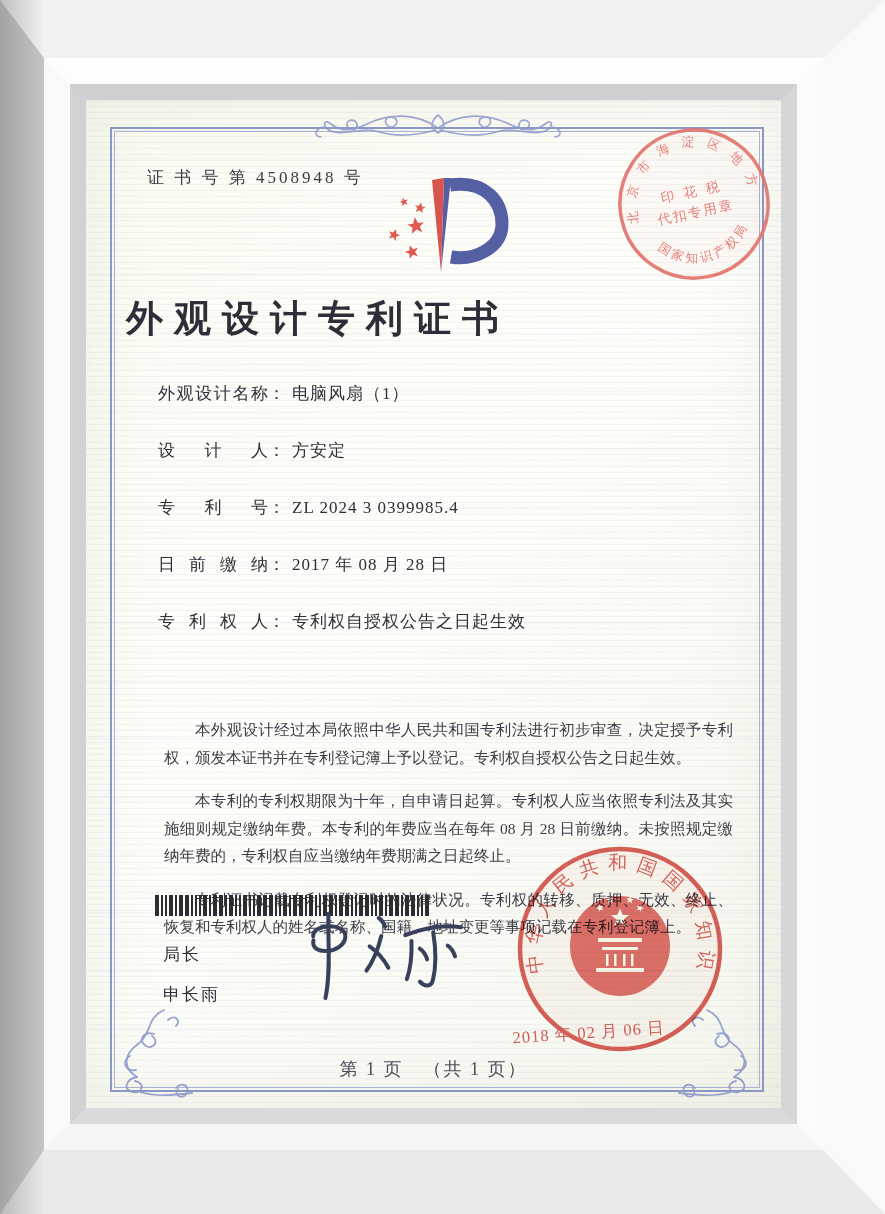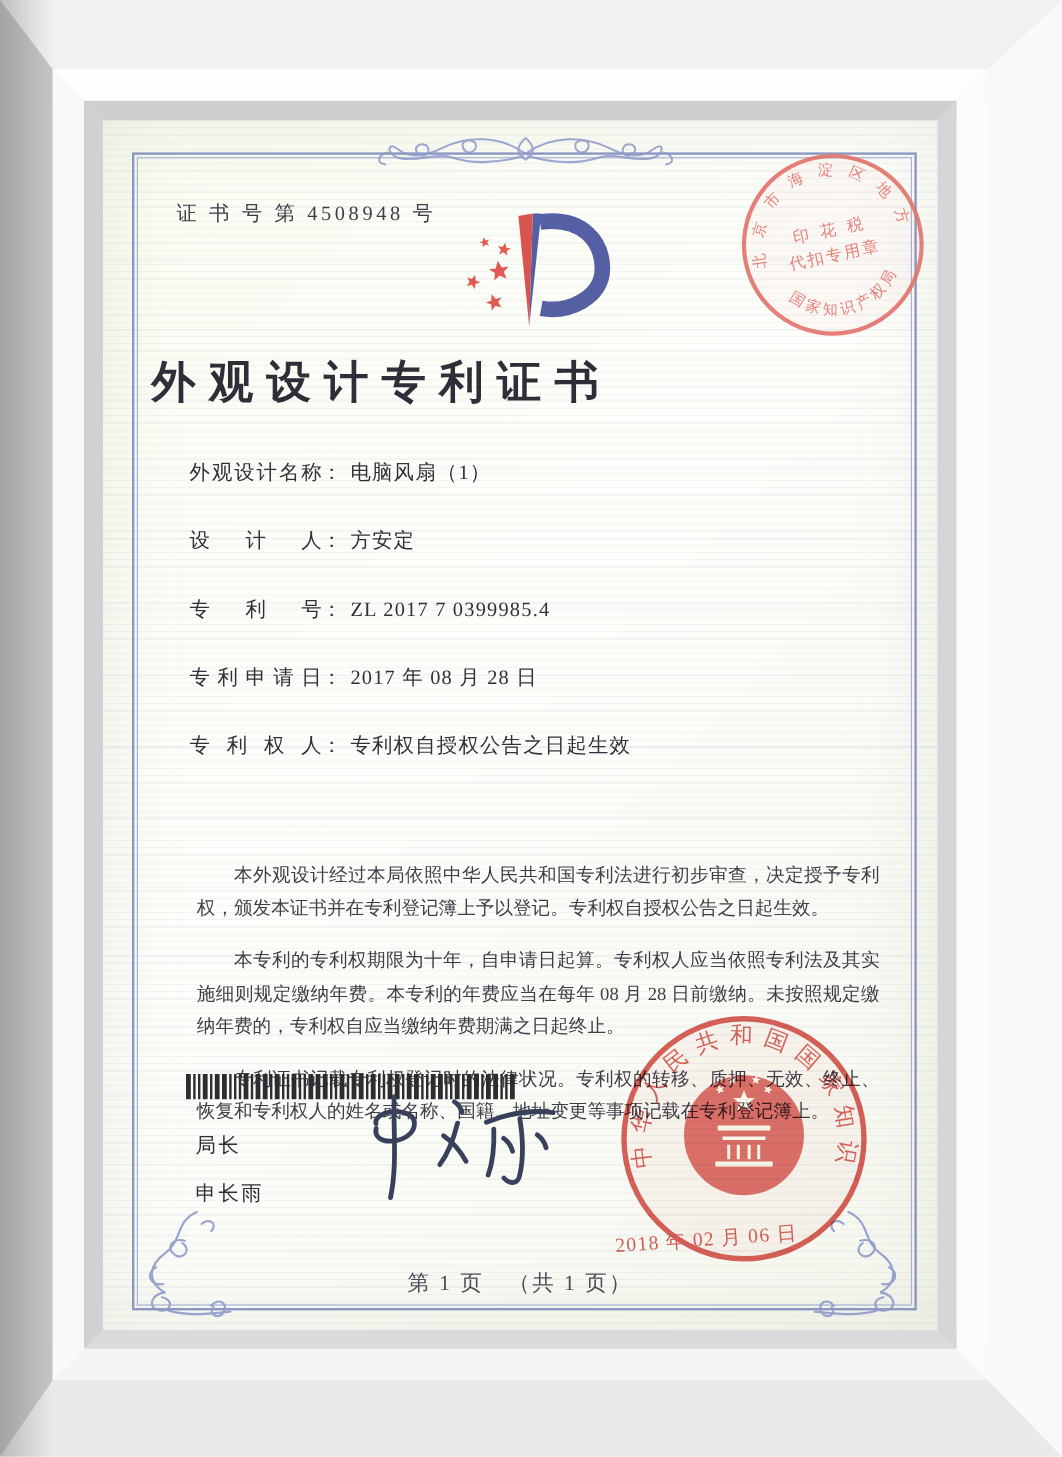--- a/index.html
+++ b/index.html
@@ -159,24 +159,24 @@
     <div class="title">外观设计专利证书</div>
 
     <div class="fields">
       <div class="field">
         <span class="flabel">外观设计名称</span><span class="fcolon">：</span><span class="fvalue">电脑风扇（1）</span>
       </div>
       <div class="field">
         <span class="flabel">设计人</span><span class="fcolon">：</span><span class="fvalue">方安定</span>
       </div>
       <div class="field">
-        <span class="flabel">专利号</span><span class="fcolon">：</span><span class="fvalue">ZL 2017 7 0399985.4</span>
-      </div>
-      <div class="field">
-        <span class="flabel">专利申请日</span><span class="fcolon">：</span><span class="fvalue">2017 年 08 月 28 日</span>
+        <span class="flabel">专利号</span><span class="fcolon">：</span><span class="fvalue">ZL 2024 3 0399985.4</span>
+      </div>
+      <div class="field">
+        <span class="flabel">日前缴纳</span><span class="fcolon">：</span><span class="fvalue">2017 年 08 月 28 日</span>
       </div>
       <div class="field">
         <span class="flabel">专利权人</span><span class="fcolon">：</span><span class="fvalue">专利权自授权公告之日起生效</span>
       </div>
     </div>
 
     <div class="paras">
       <p>本外观设计经过本局依照中华人民共和国专利法进行初步审查，决定授予专利权，颁发本证书并在专利登记簿上予以登记。专利权自授权公告之日起生效。</p>
       <p>本专利的专利权期限为十年，自申请日起算。专利权人应当依照专利法及其实施细则规定缴纳年费。本专利的年费应当在每年 08 月 28 日前缴纳。未按照规定缴纳年费的，专利权自应当缴纳年费期满之日起终止。</p>
       <p>专利证书记载专利权登记时的法律状况。专利权的转移、质押、无效、终止、恢复和专利权人的姓名或名称、国籍、地址变更等事项记载在专利登记簿上。</p>

